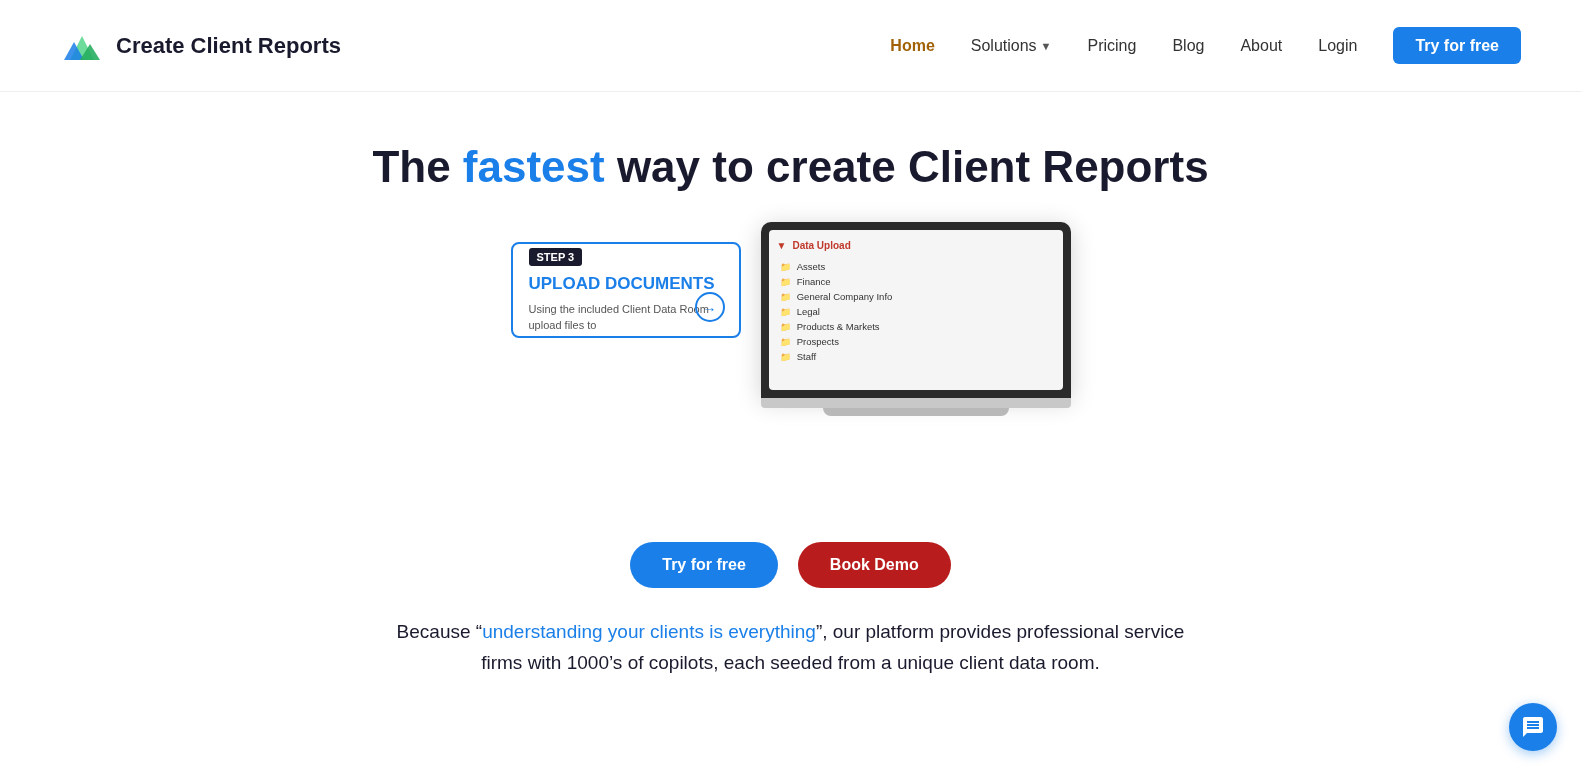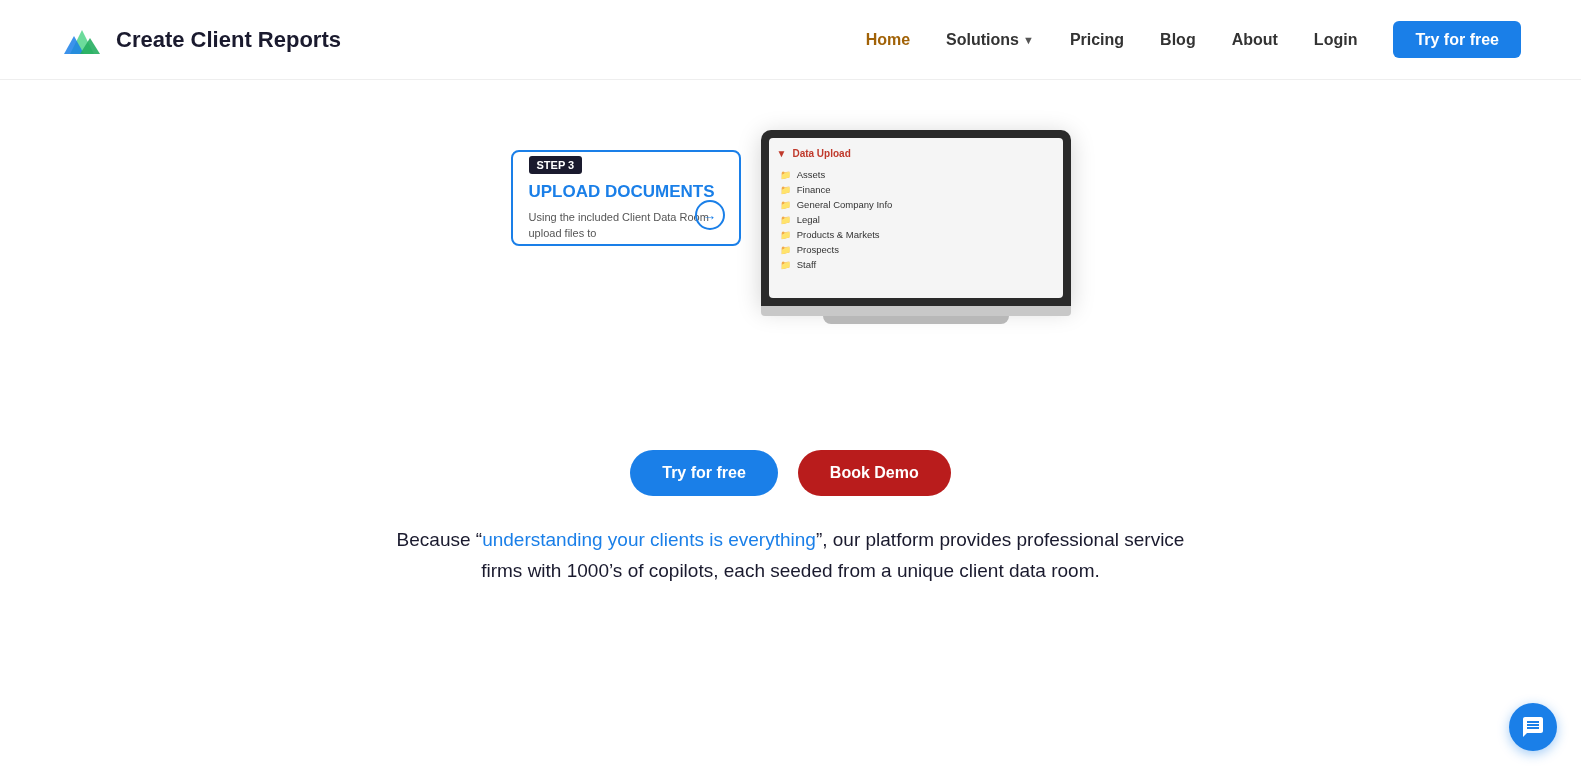--- a/index.html
+++ b/index.html
@@ -4,21 +4,21 @@
   <style>
     * { margin: 0; padding: 0; box-sizing: border-box; }
     body { font-family: -apple-system, BlinkMacSystemFont, 'Segoe UI', sans-serif; background: #fff; color: #1a1a2e; width: 1581px; min-height: 775px; overflow-x: hidden; }
 
     
     .navbar {
       display: flex;
       align-items: center;
       justify-content: space-between;
       padding: 0 60px;
-      height: 80px;
+      height: 92px;
       border-bottom: 1px solid #eee;
       background: #fff;
     }
     .nav-brand {
       display: flex;
       align-items: center;
       gap: 12px;
       text-decoration: none;
     }
     .nav-logo-icon {
@@ -33,21 +33,21 @@
     .nav-links {
       display: flex;
       align-items: center;
       gap: 36px;
       list-style: none;
     }
     .nav-links li a {
       text-decoration: none;
       color: #333;
       font-size: 16px;
-      font-weight: 700;
+      font-weight: 400;
     }
     .nav-links li a.active {
       color: #a16207;
       font-weight: 600;
     }
     .nav-solutions {
       display: flex;
       align-items: center;
       gap: 4px;
     }
@@ -291,20 +291,23 @@
     <li>
       <a href="#">Login</a>
     </li>
     <li>
       <a href="#" class="nav-try-free">Try for free</a>
     </li>
   </ul>
 </nav>
 
 <section class="hero">
+  <h1 class="hero-headline">
+    <span>The </span><span class="highlight">fastest</span><span> way to create Client Reports</span>
+  </h1>
 
   <div class="hero-image-area">
 
     <div class="step-card">
       <span class="step-label">STEP 3</span>
       <div class="step-title">UPLOAD DOCUMENTS</div>
       <div class="step-desc">Using the included Client Data Room upload files to</div>
       <div class="step-arrow">→</div>
     </div>
 

